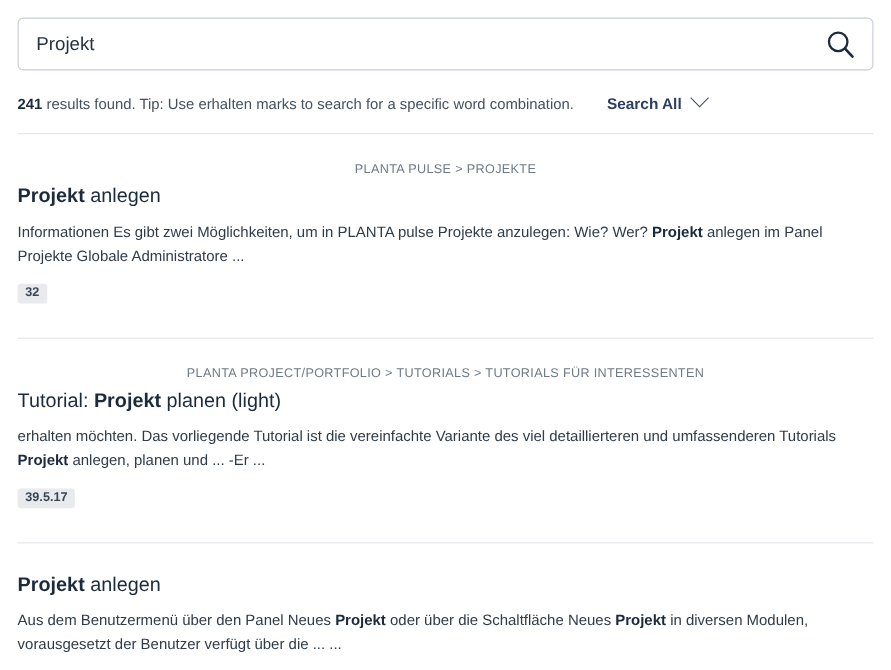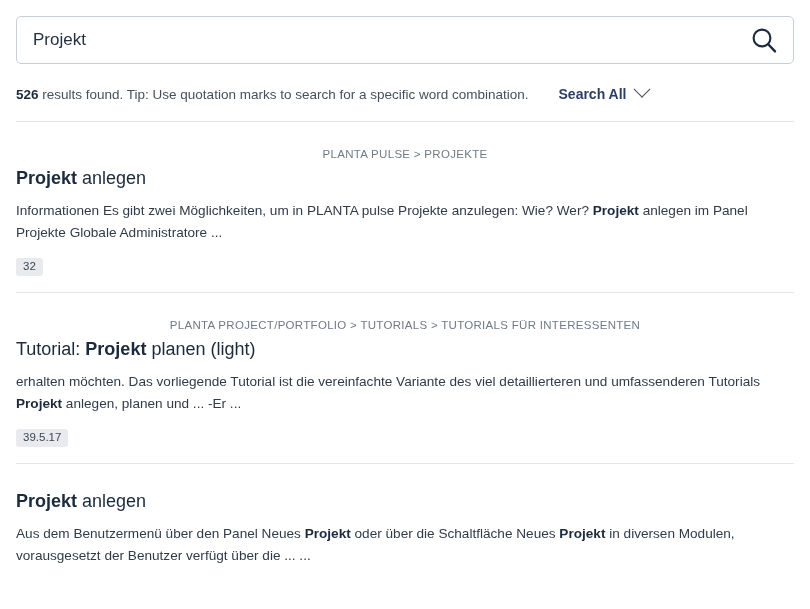--- a/index.html
+++ b/index.html
@@ -103,21 +103,21 @@
 
   
   .results {
     margin-top: 0;
   }
   .result {
     padding-top: 26px;
   }
   .result + .result {
     border-top: 1px solid #e2e5e9;
-    margin-top: 16px;
+    margin-top: 31px;
     padding-top: 26px;
   }
   .breadcrumb {
     font-size: 11.5px;
     letter-spacing: 0.3px;
     color: #6f7a87;
     text-transform: uppercase;
     margin-bottom: 7px;
     text-align: center;
   }
@@ -140,40 +140,41 @@
   .snippet b { font-weight: bold; color: #1b2a3c; }
   .tag {
     display: inline-block;
     background: #e8eaee;
     color: #3b4busy;
     color: #3b4654;
     font-size: 11.5px;
     border-radius: 3px;
     padding: 3px 7px 4px 7px;
     line-height: 1;
+    font-weight: bold;
   }
 </style>
 </head>
 <body>
 
 <div class="page">
 
   <div class="search-bar">
     <input class="search-input" type="text" value="Projekt" placeholder="Suchen" style="">
     <button class="search-icon-btn" aria-label="search">
       <svg width="30" height="30" viewBox="0 0 30 30">
         <circle cx="13" cy="13" r="8.4" fill="none" stroke="#1b2a3c" stroke-width="2.1"></circle>
         <line x1="19.2" y1="19.2" x2="26" y2="26.4" stroke="#1b2a3c" stroke-width="2.4" stroke-linecap="round"></line>
       </svg>
     </button>
   </div>
 
   <div class="meta-row">
     <div class="meta-text">
-      <span class="meta-count">526</span><span> results found. Tip: Use quotation marks to search for a specific word combination.</span>
+      <span class="meta-count">241</span><span> results found. Tip: Use erhalten marks to search for a specific word combination.</span>
     </div>
     <div class="filter-wrap">
       <span>Search All</span>
       <span class="chevron"></span>
     </div>
   </div>
 
   <div class="divider"></div>
 
   <div class="results" id="results-list">

